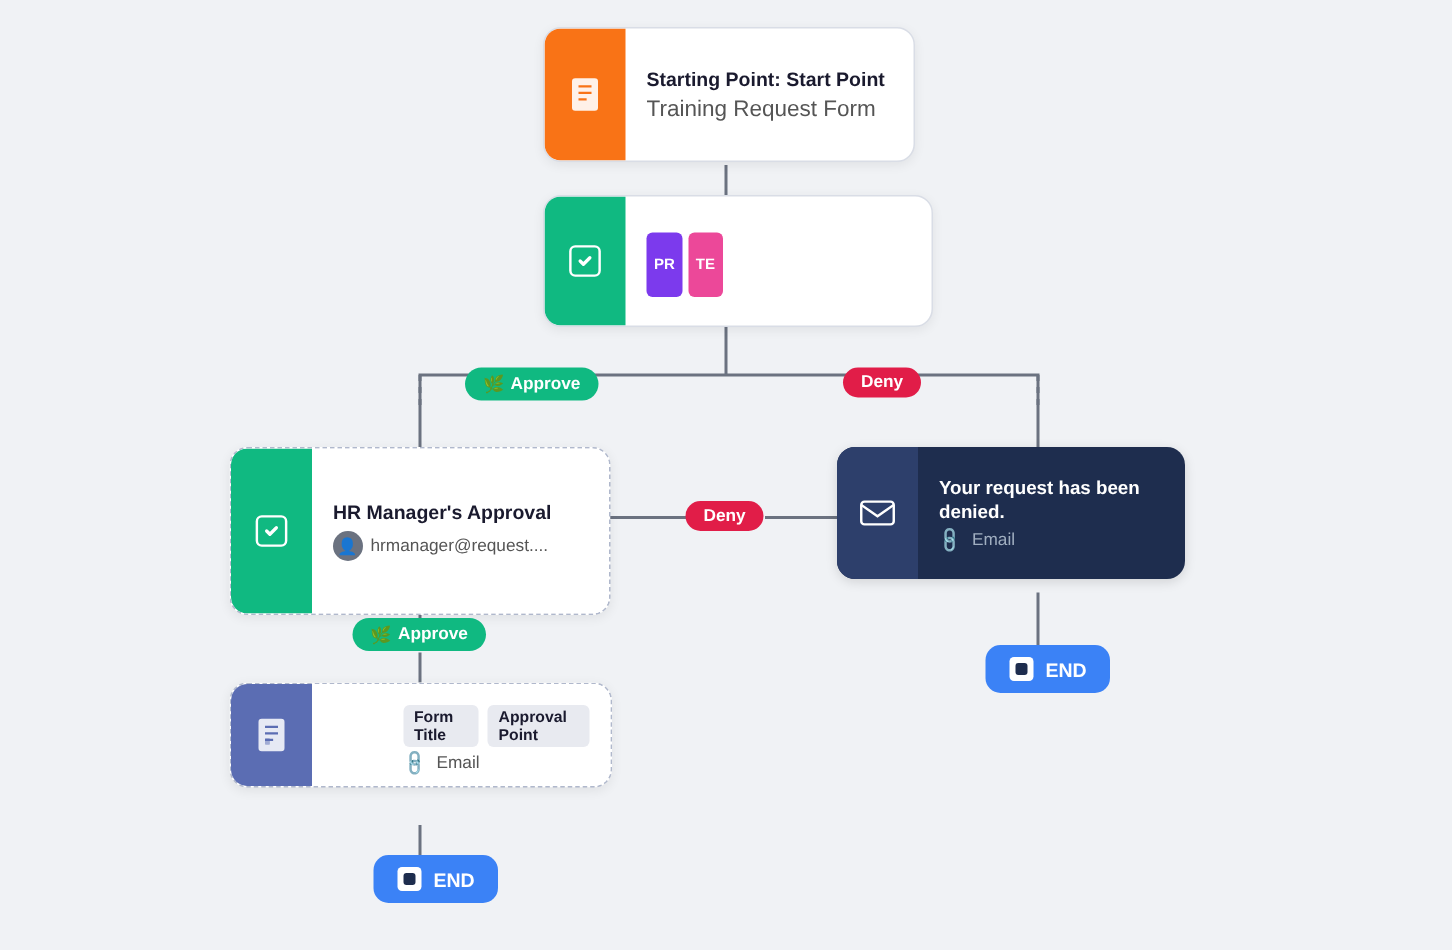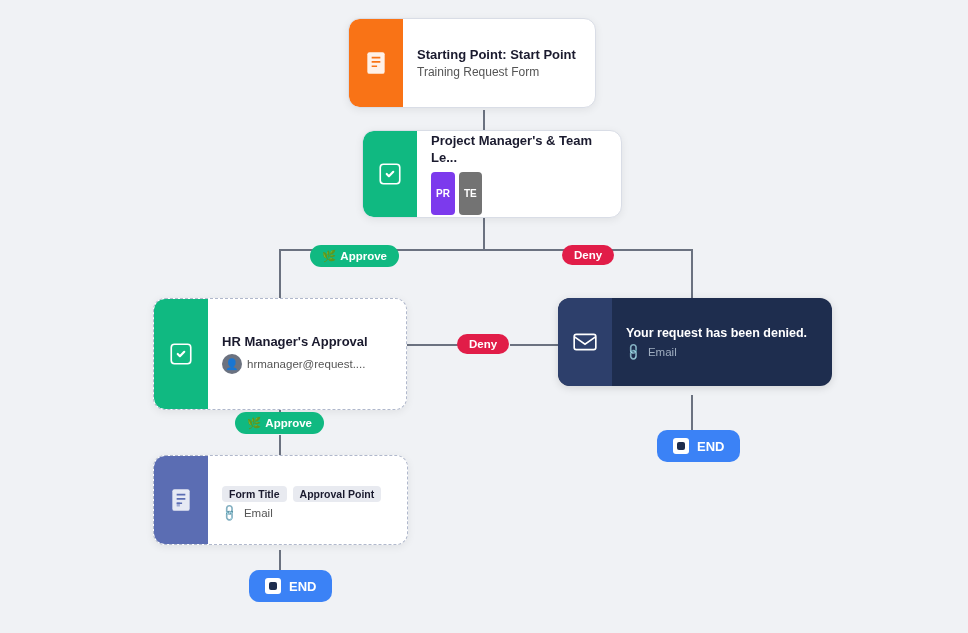--- a/index.html
+++ b/index.html
@@ -53,38 +53,38 @@
       padding: 10px 14px;
       flex: 1;
     }
     .node-title {
       font-size: 13px;
       font-weight: 700;
       color: #1a1a2e;
       line-height: 1.3;
     }
     .node-subtitle {
-      font-size: 12px;
+      font-size: 15px;
       color: #555;
       margin-top: 2px;
     }
     .node-tags {
       display: flex;
       gap: 4px;
       margin-top: 5px;
     }
     .tag {
       font-size: 10px;
       font-weight: 700;
       border-radius: 4px;
       padding: 16px 5px;
       color: #fff;
     }
     .tag.purple { background: #7c3aed; }
-    .tag.teal { background: #737373; }
+    .tag.teal { background: #ec4899; }
     .node-email {
       display: flex;
       align-items: center;
       gap: 5px;
       margin-top: 4px;
       font-size: 11.5px;
       color: #555;
     }
     .node-pills {
       display: flex;
@@ -215,21 +215,21 @@
 
     <line x1="280" y1="550" x2="280" y2="570" stroke="#6b7280" stroke-width="2"></line>
 
     <line x1="692" y1="395" x2="692" y2="430" stroke="#6b7280" stroke-width="2"></line>
 
     <line x1="280" y1="250" x2="280" y2="270" stroke="#6b7280" stroke-width="2" stroke-dasharray="4"></line>
 
     <line x1="692" y1="250" x2="692" y2="270" stroke="#6b7280" stroke-width="2" stroke-dasharray="4"></line>
   </svg>
 
-  <div class="node" style="left:348px; top:18px; width:248px; height:90px;">
+  <div class="node" style="left:362px; top:18px; width:248px; height:90px;">
     <div class="node-icon orange">
       <svg width="26" height="26" viewBox="0 0 24 24" fill="none">
         <rect x="4" y="2" width="16" height="20" rx="2" fill="white" opacity="0.9"></rect>
         <line x1="8" y1="7" x2="16" y2="7" stroke="#f97316" stroke-width="1.5"></line>
         <line x1="8" y1="11" x2="16" y2="11" stroke="#f97316" stroke-width="1.5"></line>
         <line x1="8" y1="15" x2="13" y2="15" stroke="#f97316" stroke-width="1.5"></line>
       </svg>
     </div>
     <div class="node-content">
       <div class="node-title">Starting Point: Start Point</div>
@@ -238,21 +238,20 @@
   </div>
 
   <div class="node" style="left:362px; top:130px; width:260px; height:88px;">
     <div class="node-icon green">
       <svg width="26" height="26" viewBox="0 0 24 24" fill="none">
         <path d="M9 12l2 2 4-4" stroke="white" stroke-width="2" stroke-linecap="round" stroke-linejoin="round"></path>
         <rect x="3" y="3" width="18" height="18" rx="3" stroke="white" stroke-width="1.5" fill="none"></rect>
       </svg>
     </div>
     <div class="node-content">
-      <div class="node-title">Project Manager's &amp; Team Le...</div>
       <div class="node-tags">
         <span class="tag purple">PR</span>
         <span class="tag teal">TE</span>
       </div>
     </div>
   </div>
 
   <div class="badge approve" style="left:310px; top:245px;">
     <span>🌿</span>
     <span>Approve</span>
@@ -275,21 +274,21 @@
         <span class="avatar">👤</span>
         <span>hrmanager@request....</span>
       </div>
     </div>
   </div>
 
   <div class="badge deny" style="left:457px; top:334px;">
     <span>Deny</span>
   </div>
 
-  <div class="navy-node" style="left:558px; top:298px; width:274px; height:88px;">
+  <div class="navy-node" style="left:558px; top:298px; width:232px; height:88px;">
     <div class="node-icon" style="background:#2d3f6b;">
       <svg width="26" height="26" viewBox="0 0 24 24" fill="none">
         <rect x="2" y="5" width="20" height="14" rx="2" stroke="white" stroke-width="1.5" fill="none"></rect>
         <path d="M2 7l10 7 10-7" stroke="white" stroke-width="1.5" fill="none"></path>
       </svg>
     </div>
     <div class="node-content">
       <div class="node-title" style="color:#fff;">Your request has been denied.</div>
       <div class="node-email" style="color:#a0aec0;">
         <span class="link-icon">🔗</span>
@@ -303,21 +302,21 @@
     <span>Approve</span>
   </div>
 
   <div class="end-node" style="left:657px; top:430px;">
     <div class="end-icon">
       <div class="end-icon-inner"></div>
     </div>
     <span>END</span>
   </div>
 
-  <div class="node dashed" style="left:153px; top:455px; width:255px; height:90px;">
+  <div class="node dashed" style="left:153px; top:455px; width:255px; height:70px;gap:47px;">
     <div class="node-icon" style="background:#5b6db3; border-radius:10px 0 0 10px;">
       <svg width="26" height="26" viewBox="0 0 24 24" fill="none">
         <rect x="4" y="2" width="16" height="20" rx="2" fill="white" opacity="0.85"></rect>
         <line x1="8" y1="7" x2="16" y2="7" stroke="#5b6db3" stroke-width="1.5"></line>
         <line x1="8" y1="11" x2="16" y2="11" stroke="#5b6db3" stroke-width="1.5"></line>
         <line x1="8" y1="15" x2="13" y2="15" stroke="#5b6db3" stroke-width="1.5"></line>
         <rect x="8" y="14" width="3" height="4" rx="0.5" fill="#5b6db3" opacity="0.5"></rect>
       </svg>
     </div>
     <div class="node-content">

